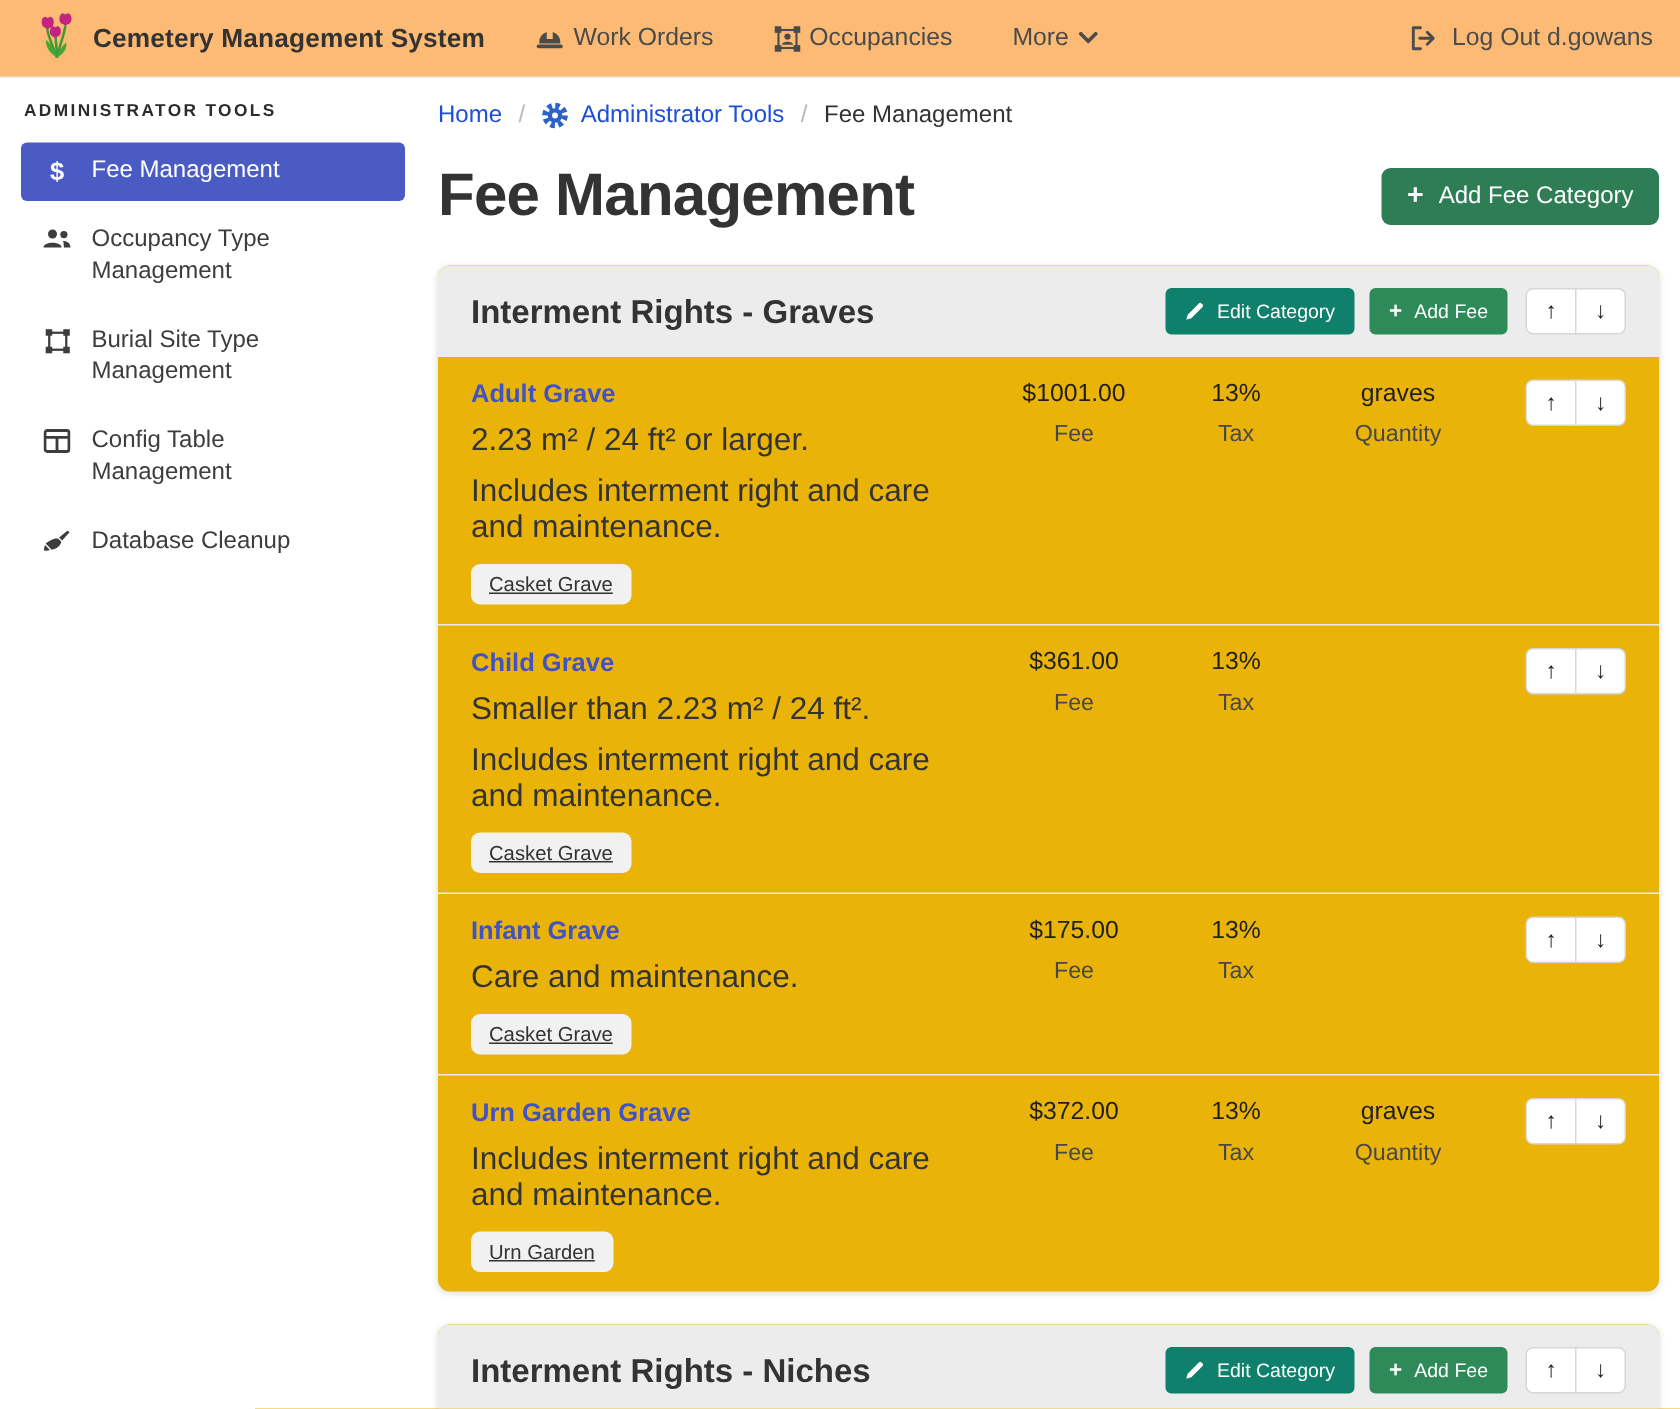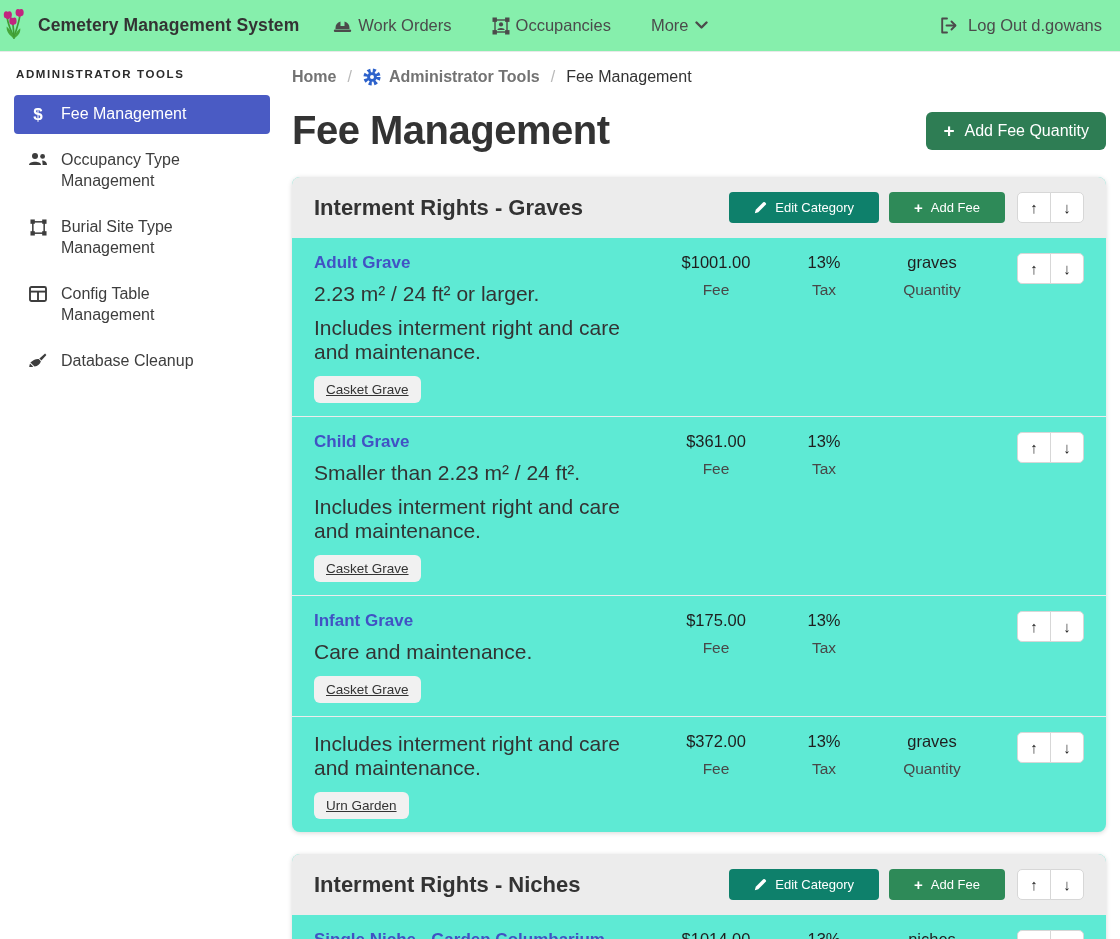--- a/index.html
+++ b/index.html
@@ -7,22 +7,22 @@
   body {
     width:1120px; height:939px; overflow:hidden;
     background:#ffffff;
     font-family:"Liberation Sans", sans-serif;
     color:#333;
   }
   svg { display:block; }
 
   
   .navbar {
-    height:52px; background:#86efac; border-bottom:1px solid #e9e9e9;
-    display:flex; align-items:center; padding:0 18px 0 0;
+    height:52px; background:#fdba74; border-bottom:1px solid #e9e9e9;
+    display:flex; align-items:center; padding:0 18px 0 24px;
   }
   .brand { display:flex; align-items:center; gap:10px; cursor:pointer; }
   .brand-title { font-size:17.5px; font-weight:700; color:#333; letter-spacing:.1px; }
   .nav-items { display:flex; align-items:center; gap:40px; margin-left:34px; }
   .nav-item {
     display:flex; align-items:center; gap:6px; color:#4b4b4b; font-size:16.5px; cursor:pointer;
   }
   .nav-item .nicon { color:#4b4b4b; }
   .nav-right { margin-left:auto; display:flex; align-items:center; gap:10px;
     color:#4b4b4b; font-size:16.5px; cursor:pointer; }
@@ -40,42 +40,42 @@
     color:#3d3d3d; font-size:16px; line-height:1.28; cursor:pointer;
   }
   .side-item .side-icon { width:20px; flex-shrink:0; display:flex; justify-content:center; margin-top:2px; }
   .side-item.active { background:#4a5bc4; color:#ffffff; }
   .side-label { max-width:175px; }
   .dollar-glyph { font-weight:700; font-size:17px; line-height:17px; margin-top:-1px; }
 
   
   .main { flex:1; padding:14px 14px 0 10px; min-width:0; }
   .breadcrumb { display:flex; align-items:center; gap:11px; font-size:16px; margin:2px 0 0 0; }
-  .bc-link { color:#737373; cursor:pointer; display:flex; align-items:center; gap:8px;font-weight:bold; }
+  .bc-link { color:#1d4ed8; cursor:pointer; display:flex; align-items:center; gap:8px; }
   .bc-sep { color:#b9b9b9; }
   .bc-current { color:#333; }
 
   .page-head { display:flex; align-items:center; justify-content:space-between; margin:22px 0 24px 0; }
   .page-title { font-size:40px; font-weight:600; color:#333; letter-spacing:-.5px; margin:0; }
   .btn { border:none; cursor:pointer; color:#fff; display:inline-flex; align-items:center;
          font-family:"Liberation Sans", sans-serif; }
   .btn-add-category { background:#2e7d54; border-radius:6px; padding:10px 17px; font-size:16px; gap:10px; }
   .plus-glyph { font-size:19px; font-weight:700; line-height:16px; }
 
   
   .card {
-    border-radius:8px; background:#5eead4; margin-bottom:22px;
+    border-radius:8px; background:#eab308; margin-bottom:22px;
     box-shadow:0 1px 5px rgba(0,0,0,.16);
     overflow:hidden;
   }
   .card-header {
     background:#ececec; padding:15px 22px; display:flex; align-items:center;
   }
   .card-title { flex:1; font-size:22px; font-weight:600; color:#333; }
-  .btn-sm { border-radius:4px; padding:8px 25px; font-size:13px; gap:8px; margin-left:10px; }
+  .btn-sm { border-radius:4px; padding:8px 13px; font-size:13px; gap:8px; margin-left:10px; }
   .btn-teal { background:#0e806b; }
   .btn-green { background:#2e8a58; }
   .plus-sm { font-size:15px; font-weight:700; line-height:12px; }
 
   .arrow-group { display:inline-flex; margin-left:12px; }
   .btn-arrow {
     width:34px; height:31px; background:#fff; border:1px solid #d7d7d7;
     color:#222; font-size:15px; display:flex; align-items:center; justify-content:center;
     cursor:pointer; padding:0;
   }
@@ -255,21 +255,21 @@
         <span>Administrator Tools</span>
       </span>
       <span class="bc-sep">/</span>
       <span class="bc-current">Fee Management</span>
     </div>
 
     <div class="page-head">
       <h1 class="page-title">Fee Management</h1>
       <button class="btn btn-add-category">
         <span class="plus-glyph">+</span>
-        <span>Add Fee Quantity</span>
+        <span>Add Fee Category</span>
       </button>
     </div>
 
     <div class="card">
       <div class="card-header">
         <div class="card-title">Interment Rights - Graves</div>
         <button class="btn btn-sm btn-teal">
           <span>
             <svg width="13" height="13" viewBox="0 0 16 16" fill="#ffffff">
                 <path d="M1 15 L2.2 10.8 L11.4 1.6 A1.45 1.45 0 0 1 13.45 1.6 L14.4 2.55 A1.45 1.45 0 0 1 14.4 4.6 L5.2 13.8 Z"></path>
@@ -366,20 +366,21 @@
               <span>↑</span>
             </button>
           <button class="btn-arrow last">
               <span>↓</span>
             </button>
         </span>
       </div>
 
       <div class="fee-row">
         <div>
+          <div class="fee-name">Urn Garden Grave</div>
           <div class="fee-desc">Includes interment right and care and maintenance.</div>
           <span class="fee-badge">Urn Garden</span>
         </div>
         <div class="val-col">
             <div class="val">$372.00</div>
             <div class="val-label">Fee</div>
           </div>
         <div class="val-col">
             <div class="val">13%</div>
             <div class="val-label">Tax</div>

